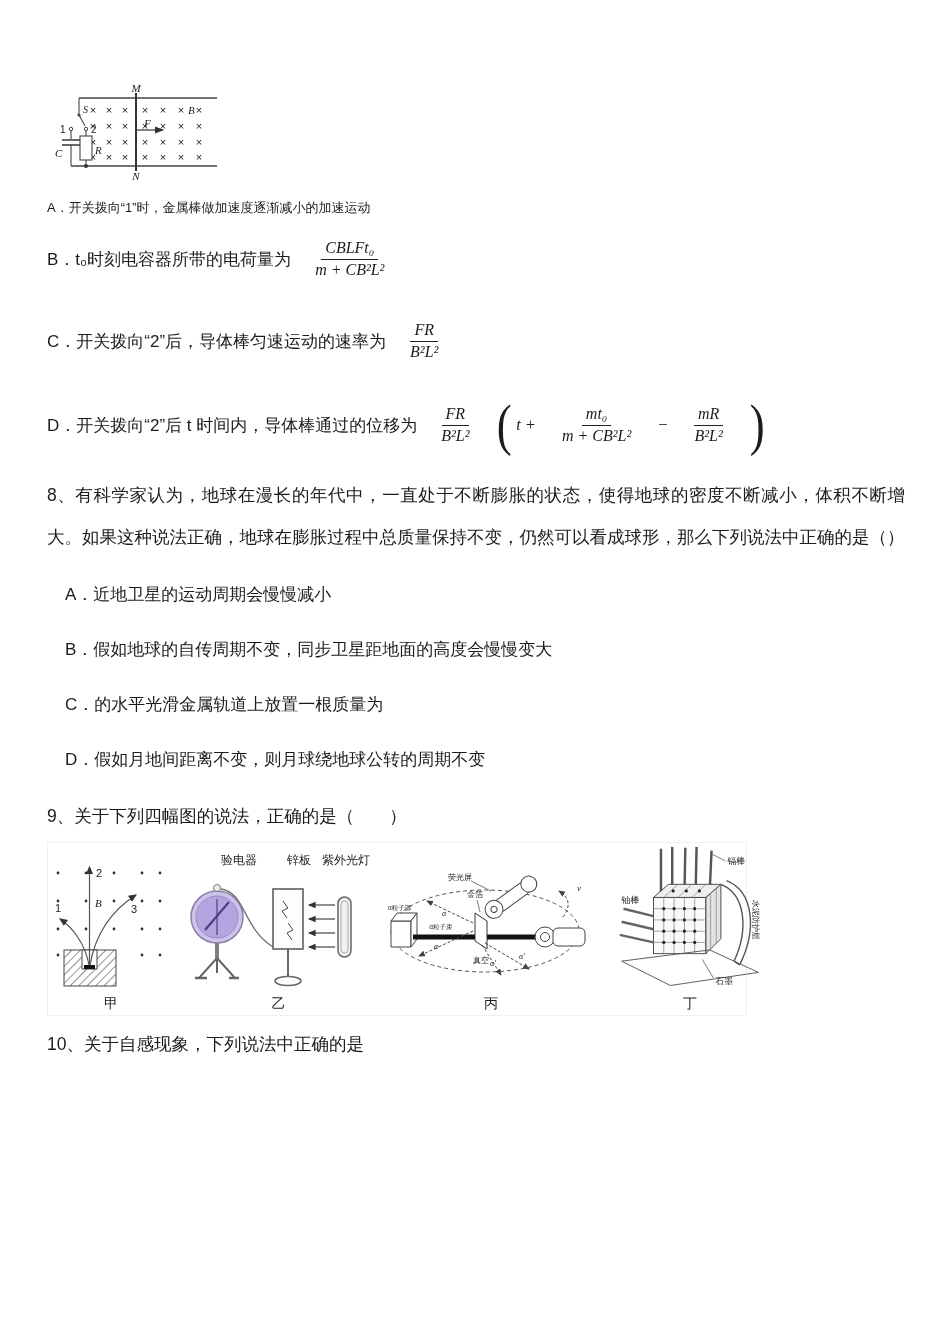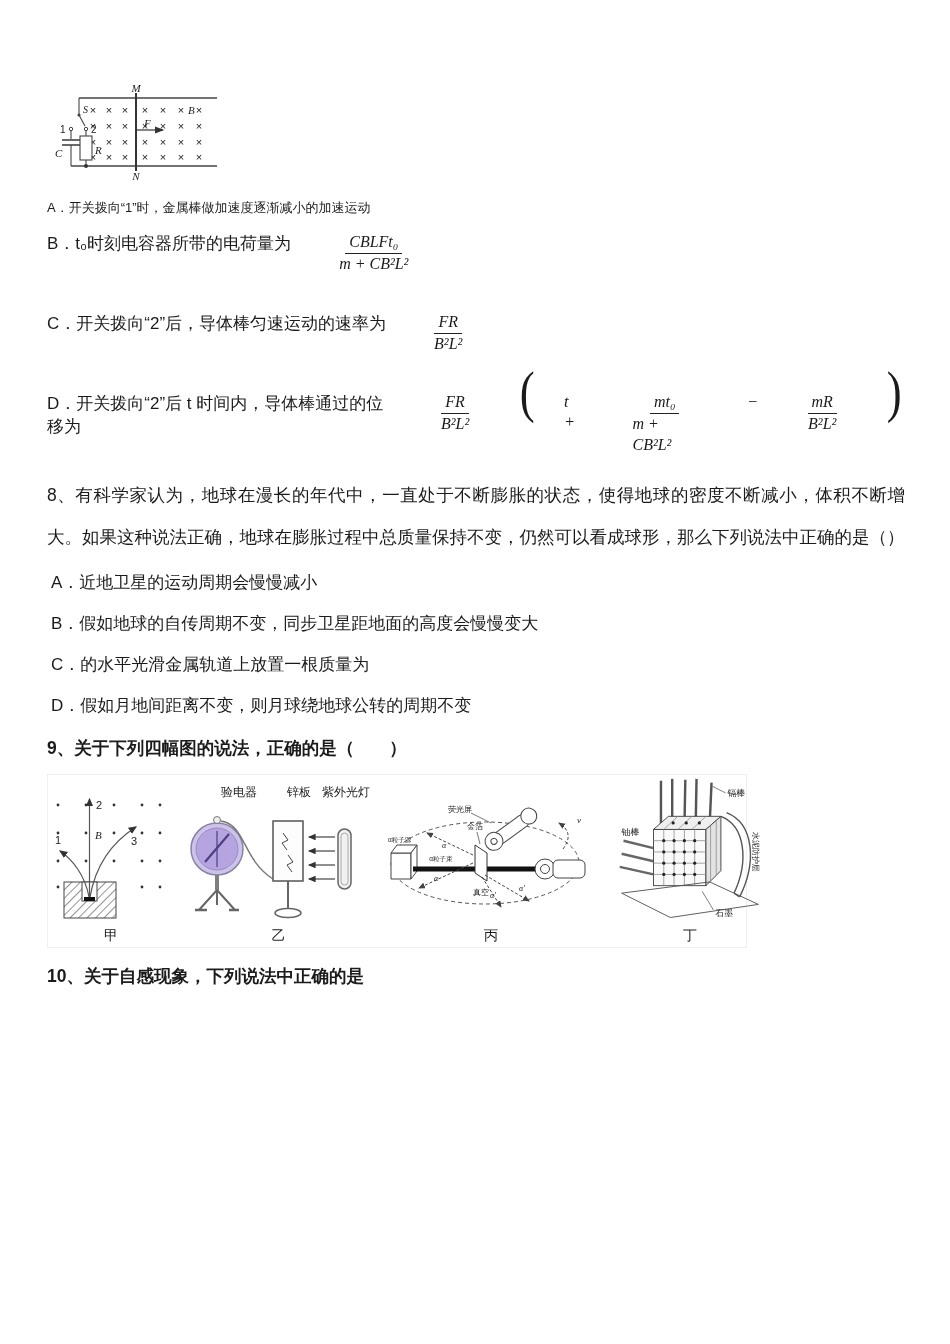--- a/index.html
+++ b/index.html
@@ -1,36 +1,36 @@
 <!DOCTYPE html>
 <html><head>
 <meta charset="utf-8">
 <style>
   html,body{margin:0;padding:0;background:#ffffff;}
   body{width:950px;height:1344px;overflow:hidden;color:#1b1b1b;
        font-family:"Liberation Sans","DejaVu Sans",sans-serif;}
   .page{padding:80px 45px 0 47px;}
   .stem{font-size:17.5px;line-height:44px;text-align:justify;margin:0;}
   .stem8{line-height:42px;}
-  .stem-one{line-height:40px;font-weight:bold;}
+  .stem-one{line-height:40px;}
   .opt{font-size:13px;line-height:24px;margin:8px 0 0 0;}
-  .optrow{display:flex;font-size:17px;gap:24px;}
+  .optrow{display:flex;align-items:center;font-size:17px;}
   .optrow.b{margin-top:12px;min-height:54px;}
   .optrow.c{margin-top:26px;min-height:58px;}
   .optrow.d{margin-top:22px;min-height:66px;}
   .frac{display:inline-flex;flex-direction:column;align-items:center;
         font-family:"Liberation Serif","DejaVu Serif",serif;font-style:italic;
         font-size:16px;line-height:1.3;margin:0 22px;}
   .frac .num{border-bottom:1.2px solid #222;padding:0 4px;}
   .frac .den{padding:0 2px;}
   .mathtxt{font-family:"Liberation Serif","DejaVu Serif",serif;font-style:italic;font-size:16.5px;margin:0 2px;}
   .bp{font-family:"Liberation Serif","DejaVu Serif",serif;font-size:56px;font-weight:300;
       line-height:0;margin:0 1px;transform:scaleX(0.8);}
   .optlist{margin-top:6px;}
-  .optline{font-size:17px;line-height:37px;margin:4px;}
+  .optline{font-size:17px;line-height:37px;margin:18px;}
   .figblock{margin:4px 0 10px 0;}
   .figrow{display:flex;align-items:stretch;gap:16px;height:168px;margin:6px 0 8px 0;
           border:1px solid #f0f0f0;padding:2px 4px;width:690px;}
   .fig{display:flex;flex-direction:column;justify-content:flex-end;align-items:center;}
   .figcap{font-size:14px;margin-top:2px;text-align:center;}
   svg{font-family:"Liberation Sans","DejaVu Sans",sans-serif;}
   svg text{fill:#222;}
   .svgit{font-family:"Liberation Serif","DejaVu Serif",serif;font-style:italic;}
 </style>
 </head>

